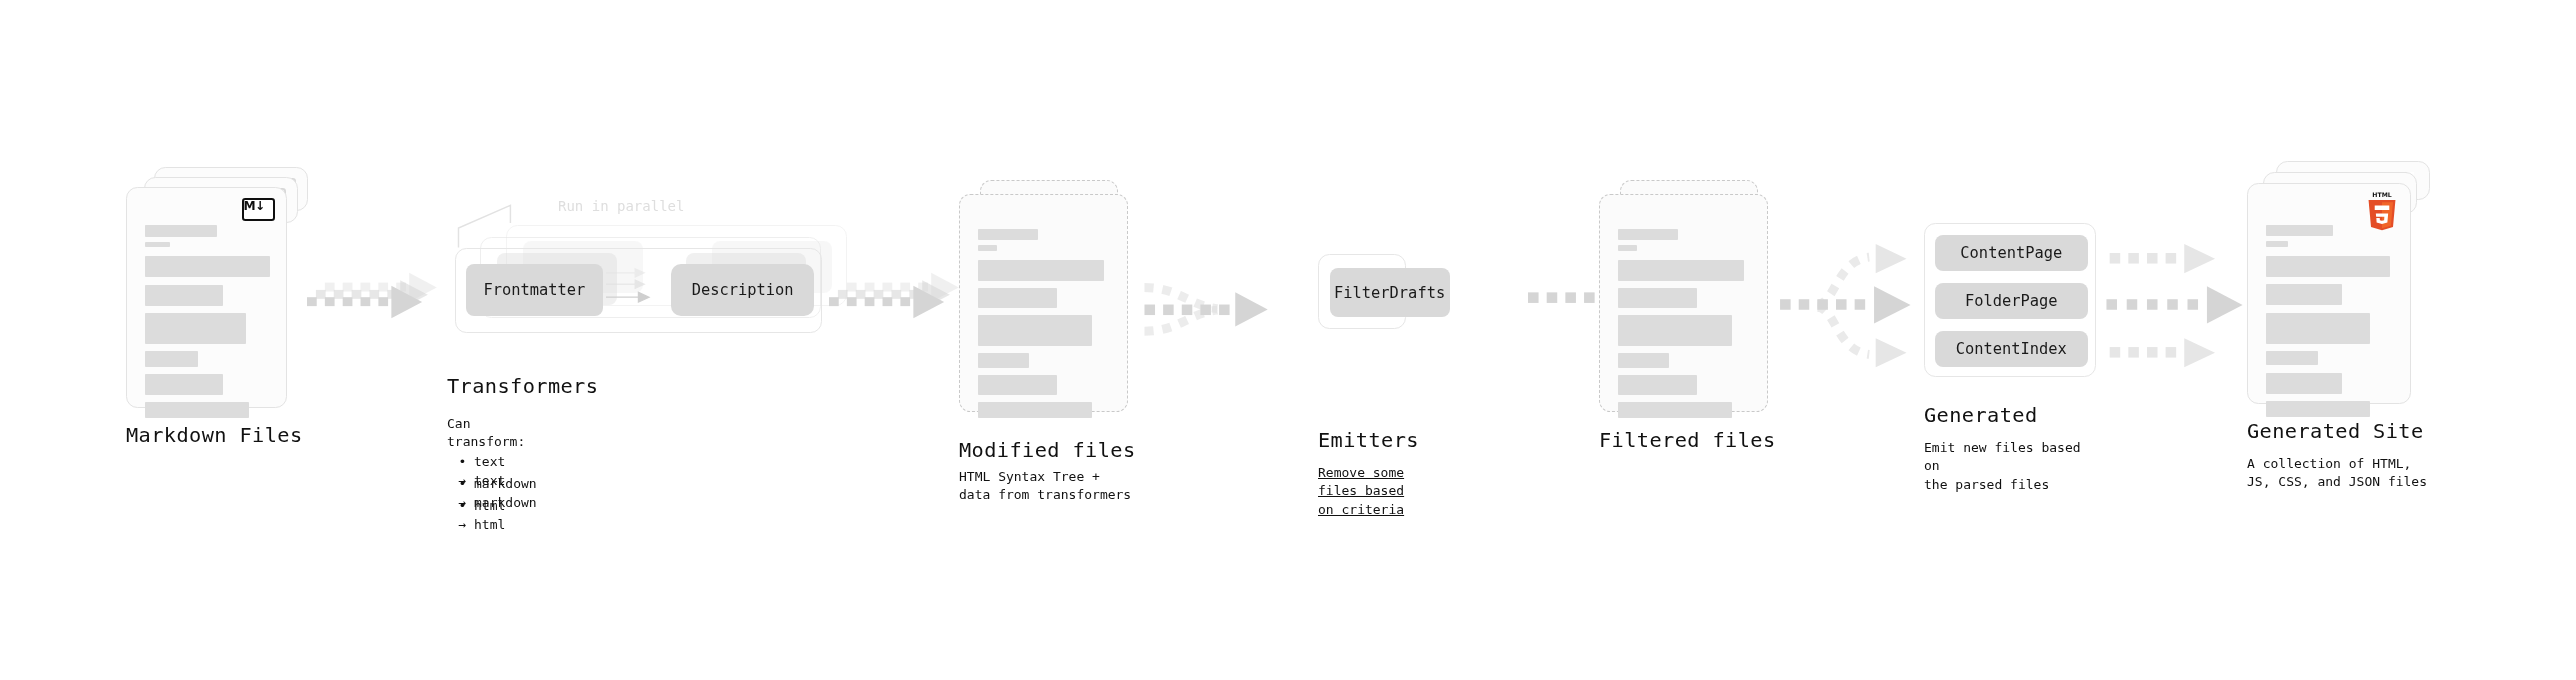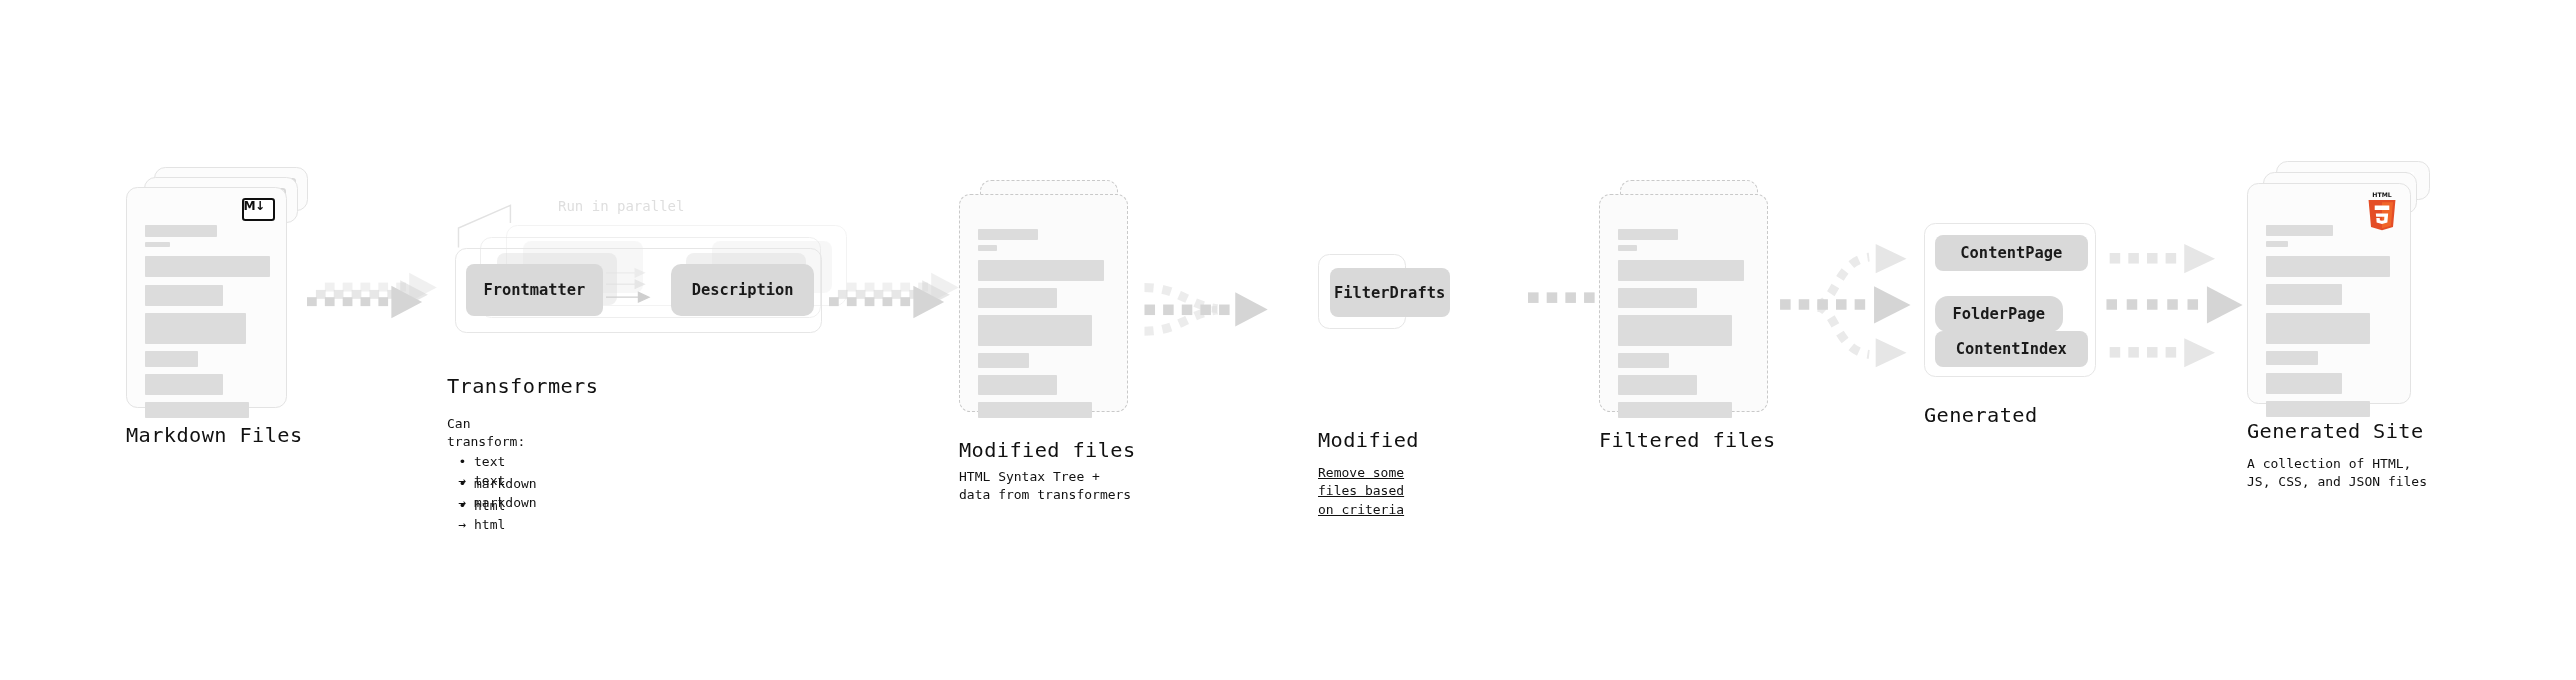--- a/index.html
+++ b/index.html
@@ -107,21 +107,20 @@
   }
   .html5-badge { width: 34px; height: 37px; }
 
   
   .panel {
     position: absolute;
     border: 1.3px solid #e6e6e6;
     border-radius: 11.4px;
     background: transparent;
     box-sizing: border-box;
-    font-weight: bold;
   }
   .chip {
     position: absolute;
     background: #d9d9d9;
     border-radius: 8.1px;
     display: flex;
     align-items: center;
     justify-content: center;
     font-size: 15.4px;
     color: #1a1a1a;
@@ -349,21 +348,21 @@
       </g>
     </svg>
   </div>
 
   <div class="node" style="left:1318px; top:254px;">
     <div class="panel" style="left:0px; top:0px; width:88px; height:75px; position:relative;">
       <div class="chip" style="left:10.6px; top:13px; width:120px; height:49px;">
         <span>FilterDrafts</span>
       </div>
     </div>
-    <div class="caption-title" style="left:0px; top:174px;">Modified</div>
+    <div class="caption-title" style="left:0px; top:174px;">Emitters</div>
     <div class="caption-sub" style="left:0px; top:210px;text-decoration:underline;">Remove some files based
 on criteria</div>
   </div>
 
   <div class="arrow-layer" style="left:1528px; top:276px;">
     <svg width="130" height="49" viewBox="0 0 160 60">
       <g fill="#d5d5d5">
         <rect x="0" y="20" width="13" height="13"></rect>
         <rect x="23" y="20" width="13" height="13"></rect>
         <rect x="46" y="20" width="13" height="13"></rect>
@@ -411,28 +410,30 @@
         <polygon points="120,126 158,144 120,162"></polygon>
       </g>
     </svg>
   </div>
 
   <div class="node" style="left:1924px; top:223px;">
     <div class="panel" style="left:0px; top:0px; width:172px; height:154px; position:relative;">
       <div class="chip" style="left:9.8px; top:11.4px; width:153px; height:36px;">
         <span>ContentPage</span>
       </div>
-      <div class="chip" style="left:9.8px; top:72px; width:128px; height:36px;border-radius:13px;">
+      <div class="chip" style="left:9.8px; top:59px; width:153px; height:36px;">
         <span>FolderPage</span>
       </div>
       <div class="chip" style="left:9.8px; top:107px; width:153px; height:36px;">
         <span>ContentIndex</span>
       </div>
     </div>
     <div class="caption-title" style="left:0px; top:180px;">Generated</div>
+    <div class="caption-sub" style="left:0px; top:216px;">Emit new files based on
+the parsed files</div>
   </div>
 
   <div class="arrow-layer" style="left:2106px; top:236px;">
     <svg width="163" height="154" viewBox="0 0 200 190">
       <g fill="#e6e6e6">
         <rect x="4" y="21" width="13" height="13"></rect>
         <rect x="27" y="21" width="13" height="13"></rect>
         <rect x="50" y="21" width="13" height="13"></rect>
         <rect x="73" y="21" width="13" height="13"></rect>
         <polygon points="96,10 134,28 96,46"></polygon>

